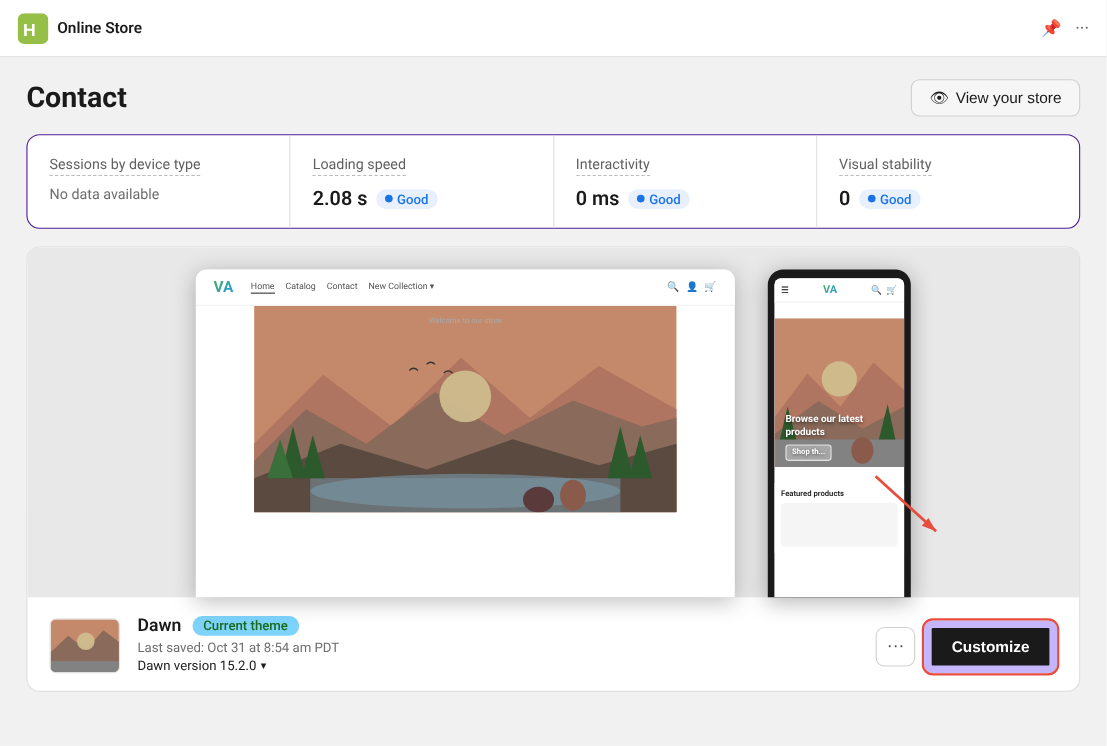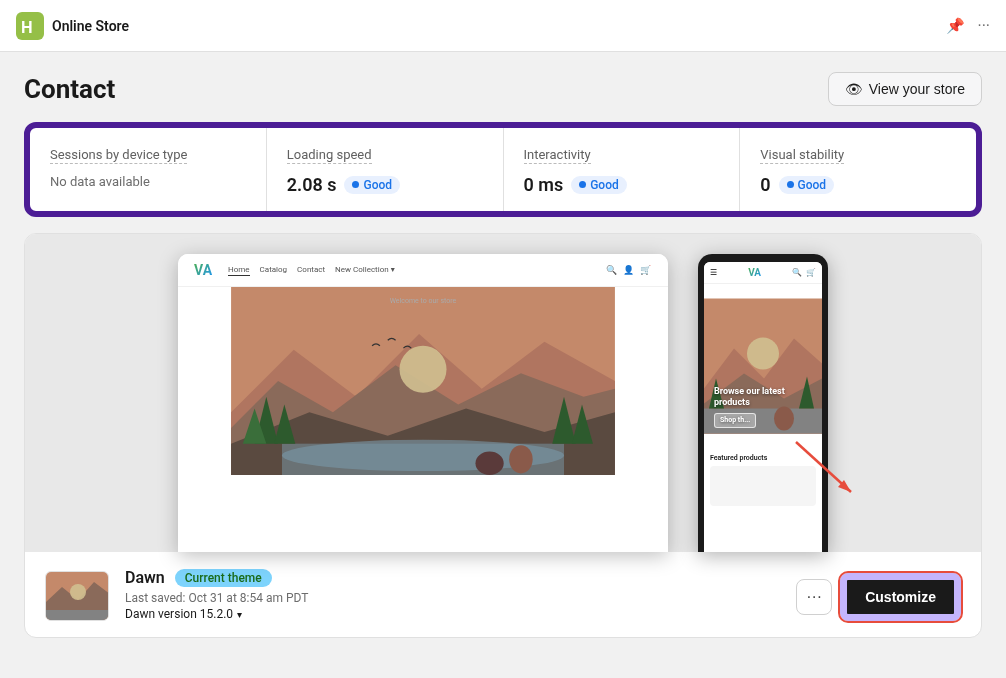--- a/index.html
+++ b/index.html
@@ -75,21 +75,21 @@
       font-weight: 500;
       color: #1a1a1a;
       cursor: pointer;
     }
 
     
     .metrics-row {
       display: flex;
       gap: 0;
       background: #fff;
-      border: 6px solid #4c1d95;
+      border: 1px solid #4c1d95;
       border-radius: 12px;
       margin-bottom: 16px;
       overflow: hidden;
     }
     .metric-card {
       flex: 1;
       padding: 16px 20px;
       border-right: 1px solid #e0e0e0;
     }
     .metric-card:last-child {

